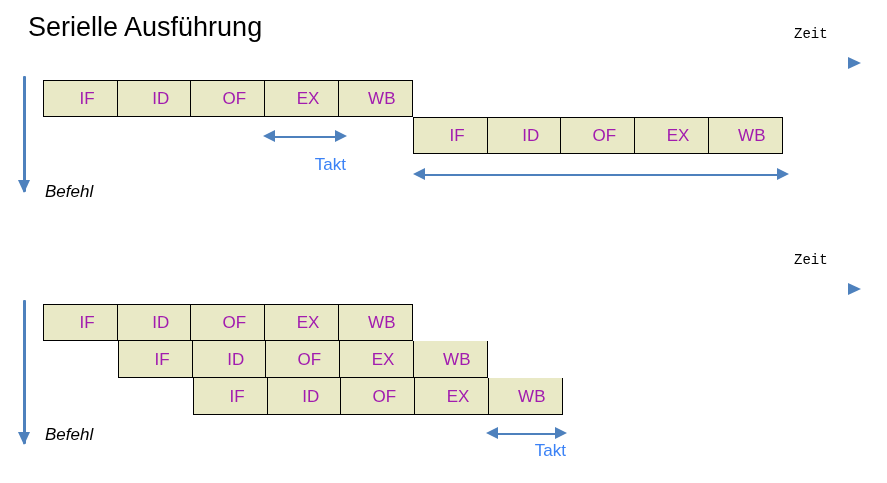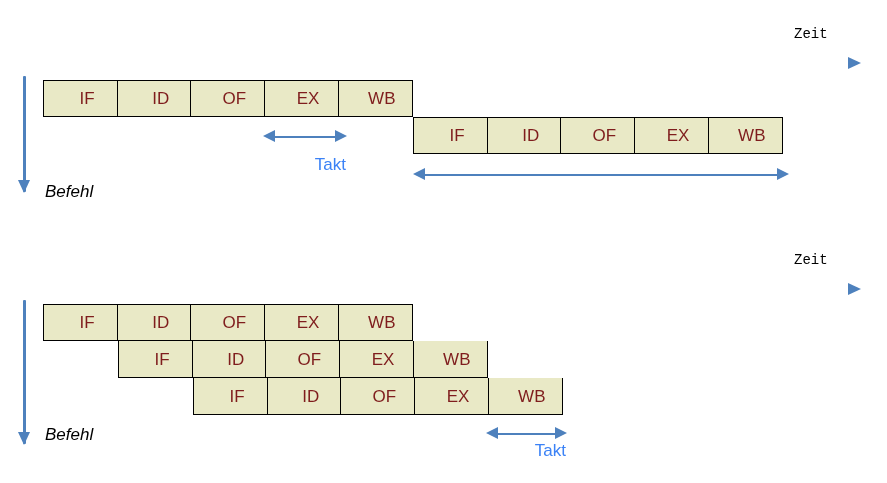--- a/index.html
+++ b/index.html
@@ -115,21 +115,21 @@
     box-sizing: border-box;
     width: 75px;
     height: 37px;
     background: #e9e9c6;
     border: 1.3px solid #000000;
     margin-left: -1.3px;
     display: flex;
     align-items: center;
     justify-content: center;
     font-size: 17px;
-    color: #7f1d1d;
+    color: #a21caf;
     line-height: 1;
     padding-left: 13px;
   }
   .stage-cell:first-child { margin-left: 0; }
   .stage-row.r2 .stage-cell { border-top-width: 0; }
 
   
   .measure {
     position: absolute;
     height: 14px;
@@ -171,20 +171,21 @@
   #zyklus-label   { left: 414px; top: 193px; width: 374px; }
 
   #takt-measure-2 { left: 487px; top: 427px; width: 79px; }
   #takt-label-2   { left: 487px; top: 441px; width: 79px; }
 </style>
 </head>
 <body>
 
 <div class="canvas">
 
+  <div class="title" id="title-serial">Serielle Ausführung</div>
 
   <div class="zeit-axis" id="zeit-axis-1">
     <div class="axis-line"></div>
     <div class="axis-head"></div>
   </div>
   <div class="zeit-label" id="zeit-label-1">Zeit</div>
 
   <div class="befehl-axis" id="befehl-axis-1">
     <div class="vline"></div>
     <div class="vhead"></div>

